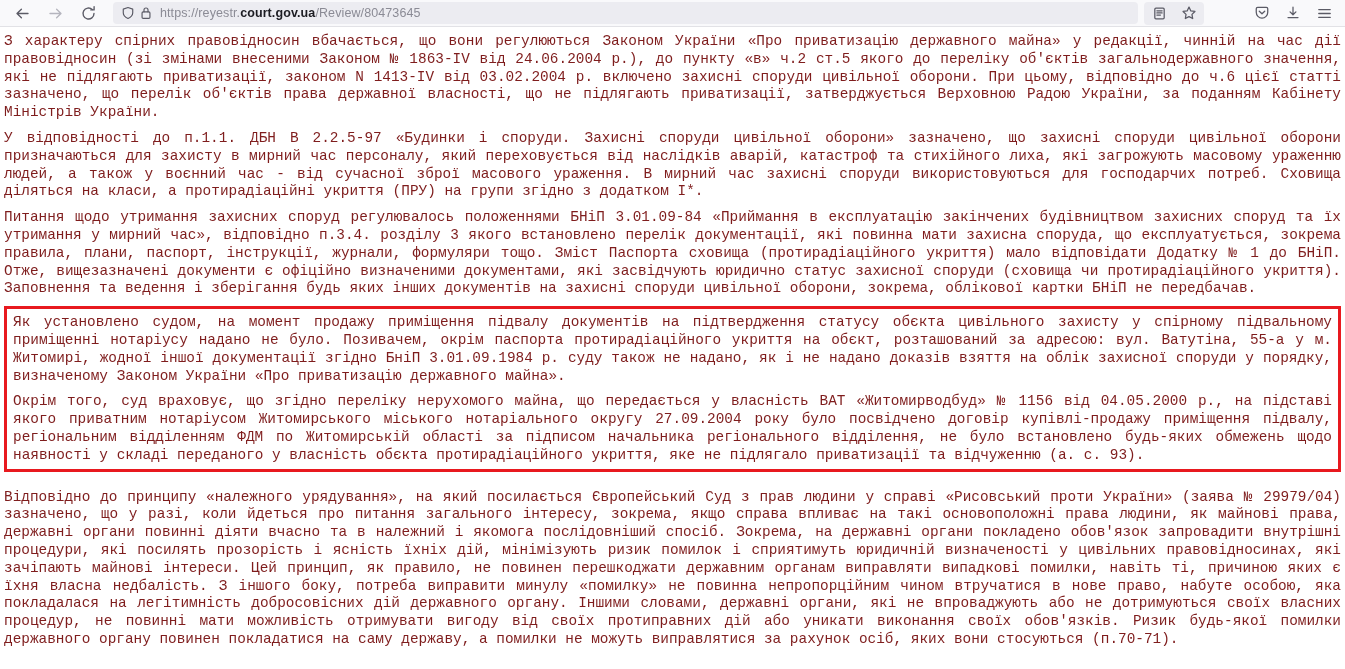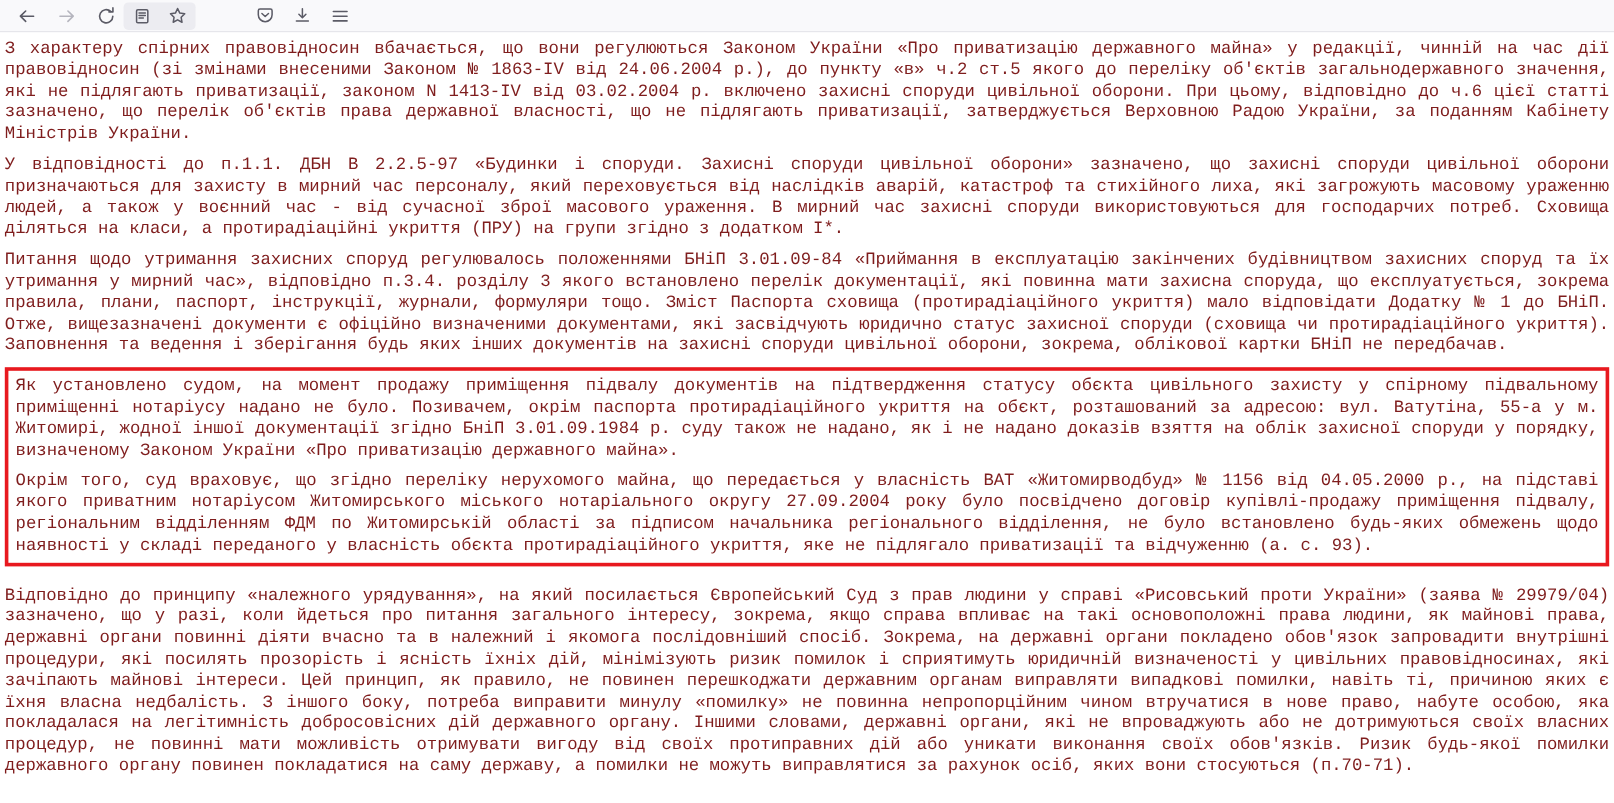--- a/index.html
+++ b/index.html
@@ -146,20 +146,34 @@
       </svg>
     </div>
     <div class="chrome-btn">
       <svg width="17" height="17" viewBox="0 0 17 17">
         <path class="icon-stroke" d="M14.0 8.5 a5.5 5.5 0 1 1 -1.75 -4.02"></path>
         <path class="icon-stroke" d="M14.1 1.6 L14.1 4.9 L10.8 4.9"></path>
       </svg>
     </div>
   </div>
 
+  <div class="urlbar">
+    <span class="shield">
+      <svg width="14" height="14" viewBox="0 0 16 16">
+        <path class="icon-stroke" d="M8 1.7 L13.4 3.6 v4.1 c0 3.2 -2.6 5.3 -5.4 6.6 C5.2 13 2.6 10.9 2.6 7.7 V3.6 Z"></path>
+      </svg>
+    </span>
+    <span class="lock">
+      <svg width="12" height="14" viewBox="0 0 13 16">
+        <rect class="icon-stroke" x="2.0" y="6.7" width="9" height="7.4" rx="1.3"></rect>
+        <path class="icon-stroke" d="M4.2 6.7 V4.6 a2.3 2.3 0 0 1 4.6 0 V6.7"></path>
+      </svg>
+    </span>
+    <span class="url-text"><span>https://</span><span>reyestr.</span><span class="host">court.gov.ua</span><span class="path">/Review/80473645</span></span>
+  </div>
 
   <div class="toolbar-right">
     <div class="toolbar-right-group">
       <div class="chrome-btn">
         <svg width="15" height="15" viewBox="0 0 16 16">
           <rect class="icon-stroke" x="3.0" y="2.2" width="10" height="11.6" rx="1.2"></rect>
           <path class="icon-stroke" d="M5.2 5.1 H10.8 M5.2 7.4 H10.8 M5.2 9.7 H9.0"></path>
         </svg>
       </div>
       <div class="chrome-btn">

